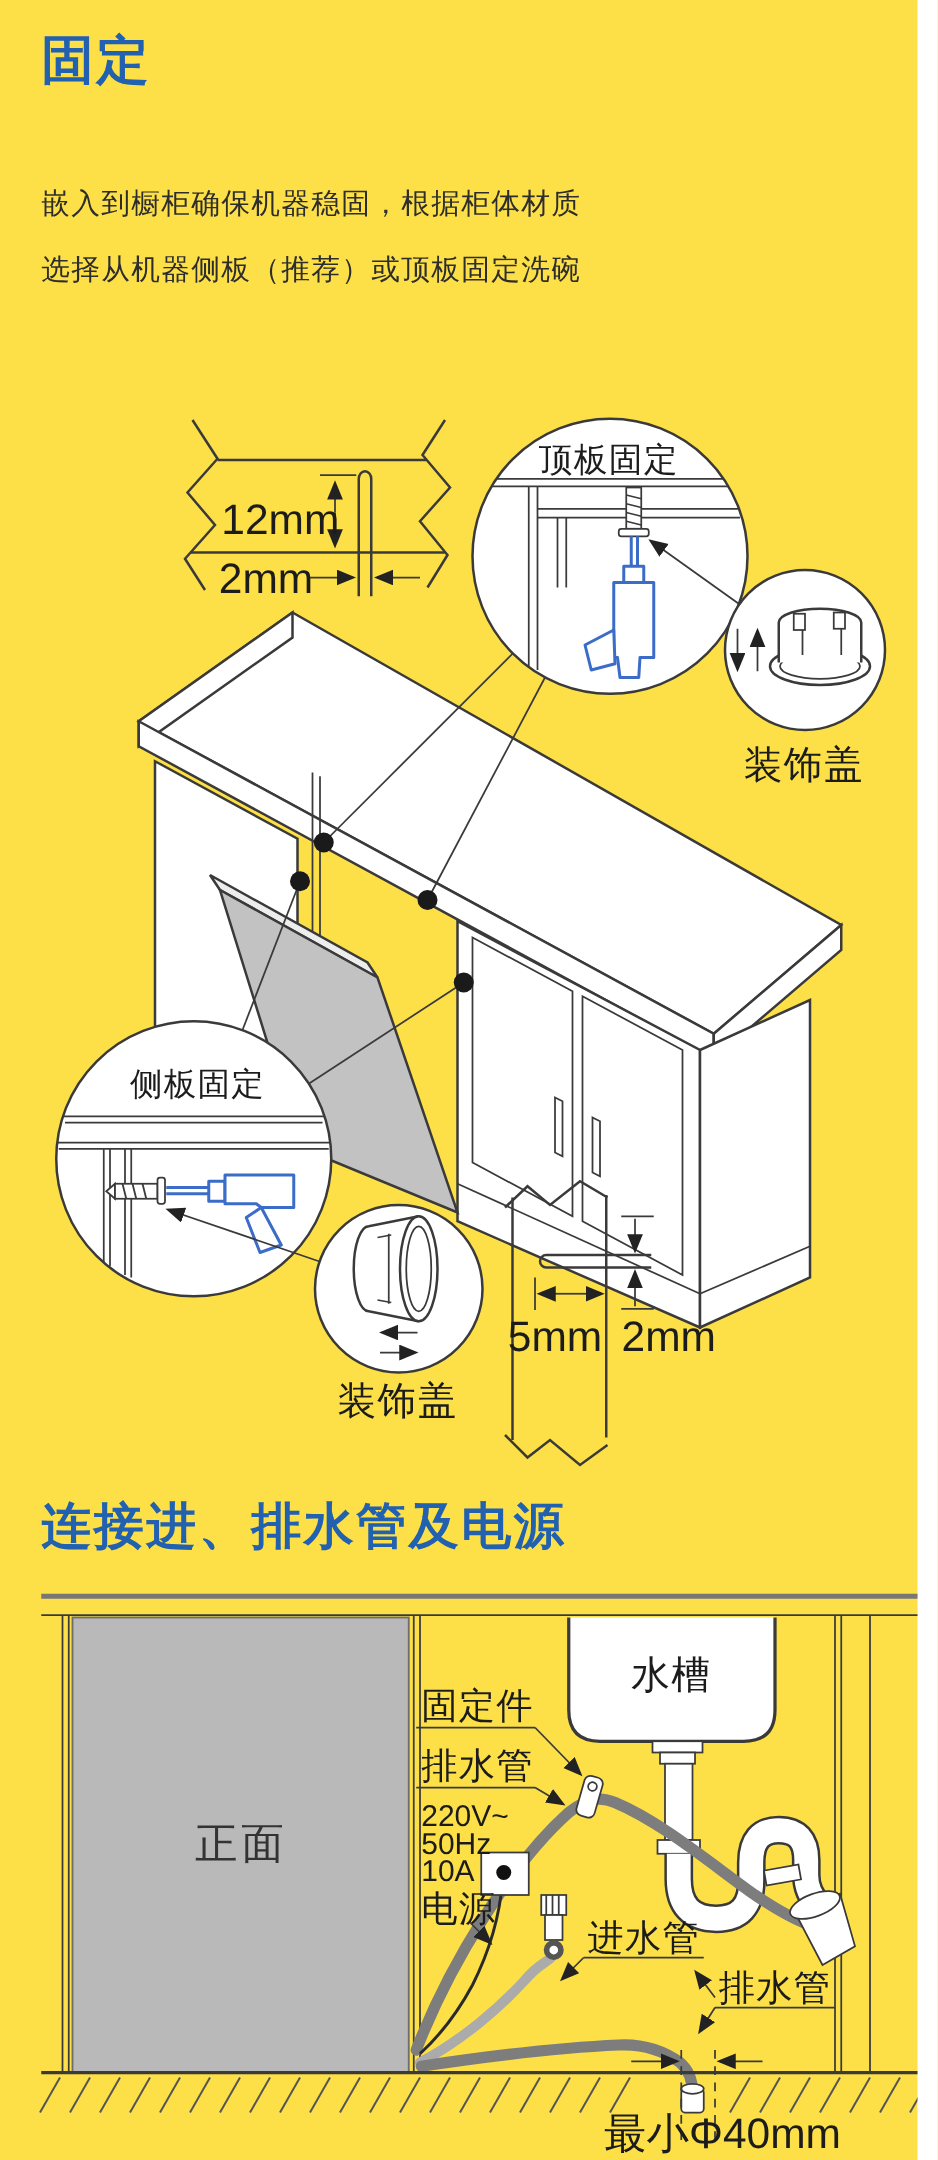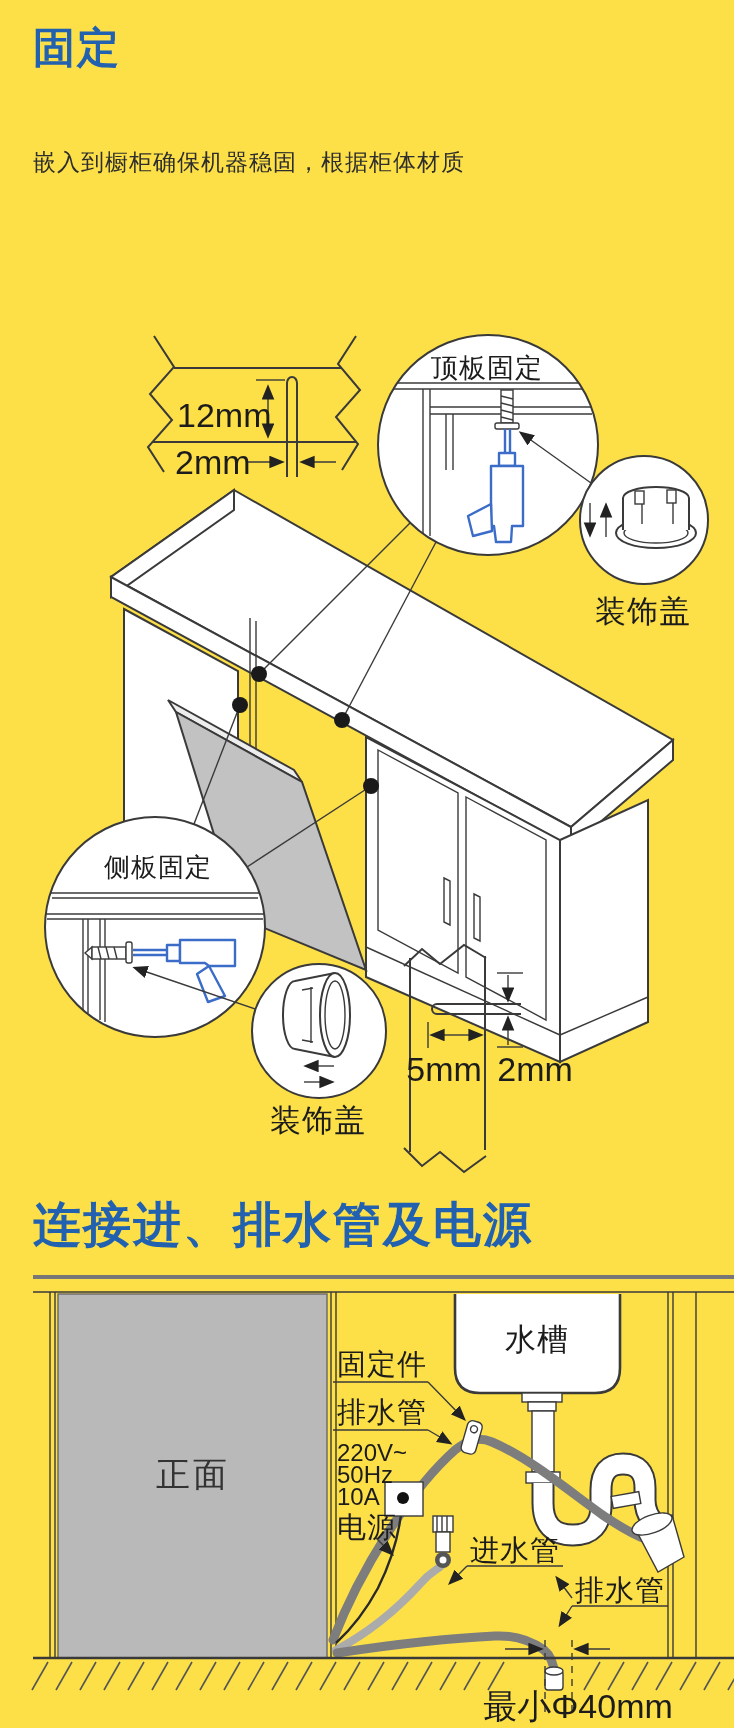--- a/index.html
+++ b/index.html
@@ -1,20 +1,20 @@
 <!DOCTYPE html>
 <html><head>
 <meta charset="utf-8">
 <style>
   html,body{margin:0;padding:0;background:#fff;}
   #page{position:relative;width:734px;height:1728px;background:#fde047;overflow:hidden;
         font-family:"Liberation Sans","DejaVu Sans",sans-serif;}
   .h1{position:absolute;left:33px;font-weight:bold;color:#2161b0;letter-spacing:2px;}
   #h-fix{top:20px;font-size:42px;}
-  #h-conn{top:1193px;font-size:48px;}
+  #h-conn{top:1193px;font-size:40px;}
   #para{position:absolute;left:33px;top:92px;width:700px;font-size:23px;line-height:53px;
         color:#2d2d2d;letter-spacing:1px;margin-top:44px;}
   svg{position:absolute;left:0;}
   #dia1{top:300px;}
   #dia2{top:1253px;}
   .ln{stroke:#3a3a3a;fill:none;}
   .w1{stroke-width:1.4;} .w2{stroke-width:2;} .w3{stroke-width:2.6;}
   .wf{fill:#ffffff;}
   .blue{stroke:#3a6cc8;fill:#ffffff;stroke-width:2.4;stroke-linejoin:round;}
   .dot{fill:#1a1a1a;stroke:none;}
@@ -33,20 +33,21 @@
 </style>
 </head>
 <body>
 
 <div id="page">
 
   <div id="h-fix" class="h1">固定</div>
 
   <div id="para">
     <div>嵌入到橱柜确保机器稳固，根据柜体材质</div>
+    <div>选择从机器侧板（推荐）或顶板固定洗碗</div>
   </div>
 
   <svg id="dia1" width="750" height="880" viewBox="0 300 750 880">
     <defs>
       <marker id="ah" orient="auto" markerWidth="12" markerHeight="10" refX="9" refY="4.5">
         <path d="M0,0 L11,4.5 L0,9 z" fill="#222"></path>
       </marker>
     </defs>
 
     <g>

